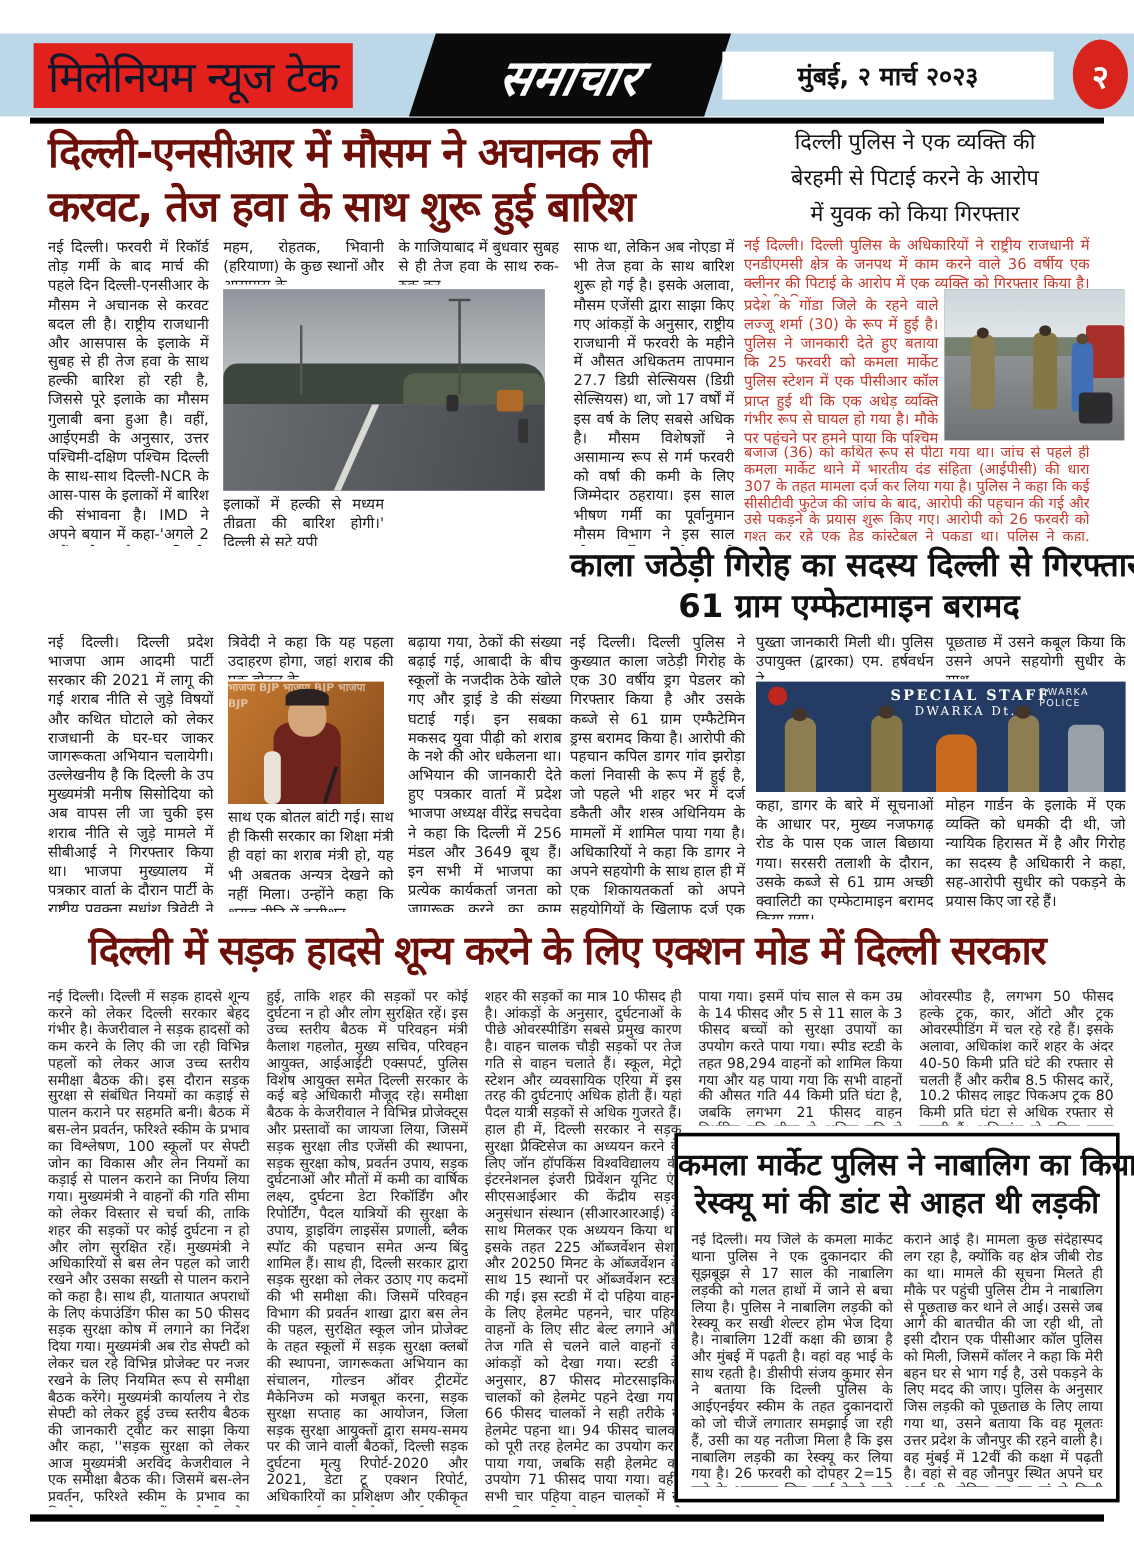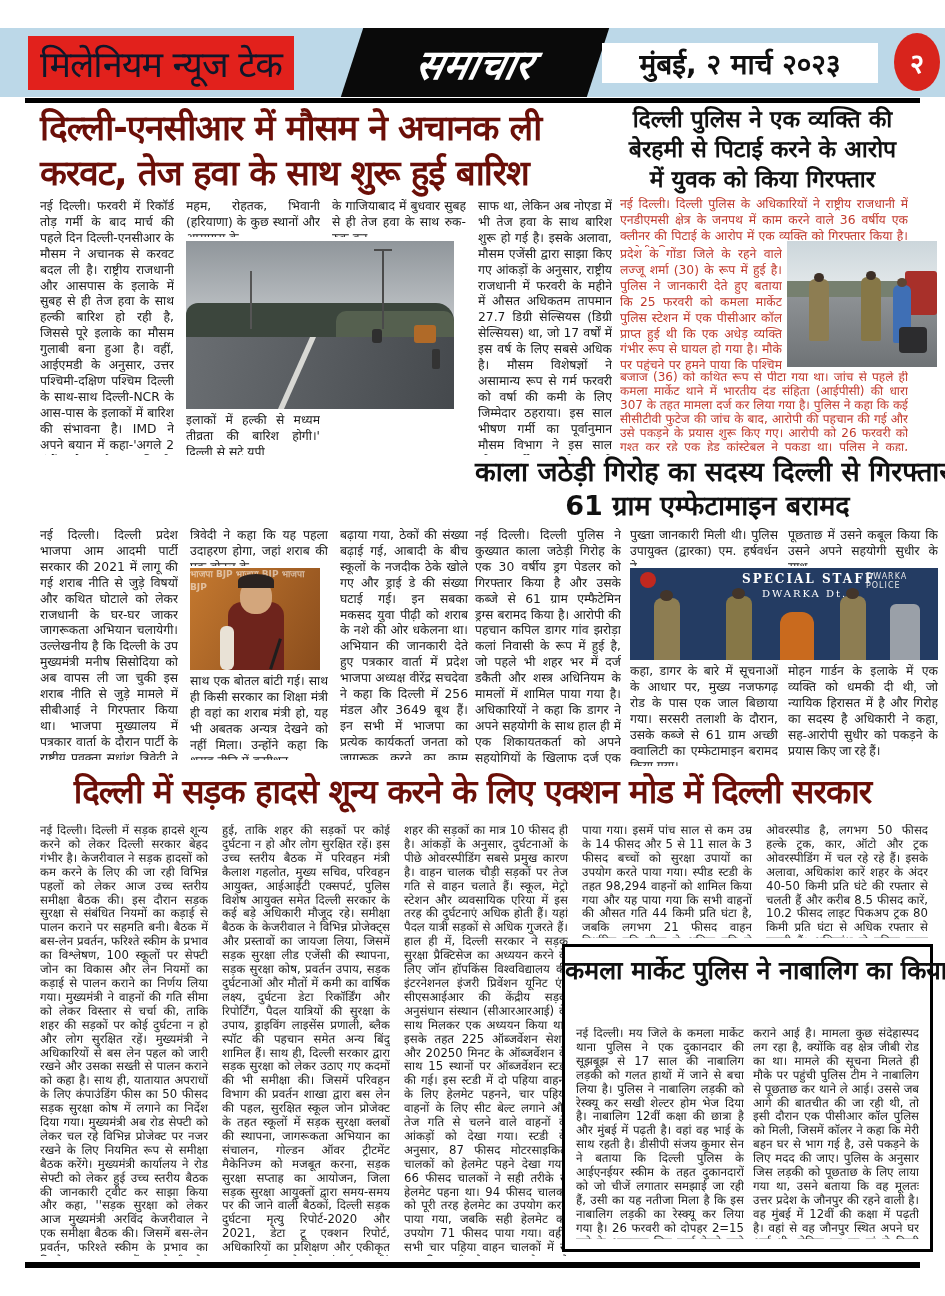--- a/index.html
+++ b/index.html
@@ -7,21 +7,21 @@
          font-family:"DejaVu Sans",sans-serif;color:#1c1c1c;overflow:hidden;}
   
   #band{position:absolute;left:0;top:28px;width:945px;height:69px;background:#bcd8e8;}
   #brandbox{position:absolute;left:28px;top:36px;width:266px;height:54px;background:#e2211c;
             display:flex;align-items:center;justify-content:center;}
   #brandbox span{color:#0f172a;font-weight:normal;font-size:36px;letter-spacing:-1px;}
   #mast{position:absolute;left:352px;top:28px;width:246px;height:69px;background:#0a0a0a;
         transform:skewX(-18deg);display:flex;align-items:center;justify-content:center;}
   #mast span{transform:skewX(6deg);color:#fff;font-weight:bold;font-style:italic;font-size:41px;}
   #datebox{position:absolute;left:602px;top:43px;width:276px;height:40px;background:#fff;
-           display:flex;align-items:center;justify-content:center;font-weight:bold;font-size:28px;color:#101010;text-align:right;}
+           display:flex;align-items:center;justify-content:center;font-weight:bold;font-size:21px;color:#101010;text-align:right;}
   #pagenum{position:absolute;left:894px;top:33px;width:46px;height:58px;background:#d8241c;border-radius:50%;
            display:flex;align-items:center;justify-content:center;color:#fff;font-weight:bold;font-size:27px;}
   .rule{position:absolute;background:#000;}
   
   .hl{position:absolute;font-weight:bold;color:#111;}
   .hl div{white-space:nowrap;}
   .center{text-align:center;}
   
   .col{position:absolute;font-size:12.3px;line-height:15.9px;text-align:justify;overflow:hidden;color:#1b1b1b;}
   .colsm{font-size:11.7px;line-height:13.9px;}
@@ -68,21 +68,21 @@
     <div class="ph" style="left:0;top:96px;width:268px;height:72px;background:linear-gradient(100deg,#6a6e72,#45494d);"></div>
     <div class="ph" style="left:108px;top:96px;width:6px;height:72px;background:#d8d8d4;transform:skewX(-24deg);"></div>
     <div class="ph" style="left:196px;top:8px;width:2px;height:80px;background:#4a4a4a;"></div>
     <div class="ph" style="left:188px;top:8px;width:18px;height:2px;background:#4a4a4a;"></div>
     <div class="ph" style="left:64px;top:30px;width:2px;height:58px;background:#555;"></div>
     <div class="ph" style="left:228px;top:84px;width:22px;height:18px;background:#b06a28;border-radius:3px;"></div>
     <div class="ph" style="left:186px;top:88px;width:10px;height:14px;background:#2f2f2f;border-radius:3px;"></div>
     <div class="ph" style="left:246px;top:108px;width:8px;height:20px;background:#333;border-radius:2px;"></div>
   </div>
 
-  <div class="hl center" style="left:615px;top:104px;width:295px;font-size:23px;line-height:30px;font-weight:bold;">
+  <div class="hl center" style="left:615px;top:104px;width:295px;font-size:18px;line-height:30px;font-weight:normal;">
     <div>दिल्ली पुलिस ने एक व्यक्ति की</div>
     <div>बेरहमी से पिटाई करने के आरोप</div>
     <div>में युवक को किया गिरफ्तार</div>
   </div>
   <div class="col red" style="left:620px;top:197px;width:288px;height:50px;">नई दिल्ली। दिल्ली पुलिस के अधिकारियों ने राष्ट्रीय राजधानी में एनडीएमसी क्षेत्र के जनपथ में काम करने वाले 36 वर्षीय एक क्लीनर की पिटाई के आरोप में एक व्यक्ति को गिरफ्तार किया है।आरोपी की पहचान उत्तर</div>
   <div class="col red" style="left:620px;top:247px;width:162px;height:124px;">प्रदेश के गोंडा जिले के रहने वाले लज्जू शर्मा (30) के रूप में हुई है।पुलिस ने जानकारी देते हुए बताया कि 25 फरवरी को कमला मार्केट पुलिस स्टेशन में एक पीसीआर कॉल प्राप्त हुई थी कि एक अधेड़ व्यक्ति गंभीर रूप से घायल हो गया है। मौके पर पहुंचने पर हमने पाया कि पश्चिम बंगाल के जलपाईगुड़ी निवासी परवेश</div>
   <div class="col red" style="left:620px;top:371px;width:288px;height:80px;font-size:12px;line-height:13.9px;">बजाज (36) को कथित रूप से पीटा गया था। जांच से पहले ही कमला मार्केट थाने में भारतीय दंड संहिता (आईपीसी) की धारा 307 के तहत मामला दर्ज कर लिया गया है। पुलिस ने कहा कि कई सीसीटीवी फुटेज की जांच के बाद, आरोपी की पहचान की गई और उसे पकड़ने के प्रयास शुरू किए गए। आरोपी को 26 फरवरी को गश्त कर रहे एक हेड कांस्टेबल ने पकड़ा था। पुलिस ने कहा, लगातार पूछताछ करने पर उसने अपना अपराध कबूल कर लिया और खुलासा किया कि परवेश बजाज उसे गाली दे रहा था।</div>
 
   <div class="photo" style="left:787px;top:241px;width:150px;height:126px;">
     <div class="ph" style="left:0;top:0;width:150px;height:46px;background:linear-gradient(#ccd6db,#e3e8ea);"></div>
@@ -142,20 +142,21 @@
   </div>
   <div class="col colsm" style="left:40px;top:824px;width:168px;height:432px;">नई दिल्ली। दिल्ली में सड़क हादसे शून्य करने को लेकर दिल्ली सरकार बेहद गंभीर है। केजरीवाल ने सड़क हादसों को कम करने के लिए की जा रही विभिन्न पहलों को लेकर आज उच्च स्तरीय समीक्षा बैठक की। इस दौरान सड़क सुरक्षा से संबंधित नियमों का कड़ाई से पालन कराने पर सहमति बनी। बैठक में बस-लेन प्रवर्तन, फरिश्ते स्कीम के प्रभाव का विश्लेषण, 100 स्कूलों पर सेफ्टी जोन का विकास और लेन नियमों का कड़ाई से पालन कराने का निर्णय लिया गया। मुख्यमंत्री ने वाहनों की गति सीमा को लेकर विस्तार से चर्चा की, ताकि शहर की सड़कों पर कोई दुर्घटना न हो और लोग सुरक्षित रहें। मुख्यमंत्री ने अधिकारियों से बस लेन पहल को जारी रखने और उसका सख्ती से पालन कराने को कहा है। साथ ही, यातायात अपराधों के लिए कंपाउंडिंग फीस का 50 फीसद सड़क सुरक्षा कोष में लगाने का निर्देश दिया गया। मुख्यमंत्री अब रोड सेफ्टी को लेकर चल रहे विभिन्न प्रोजेक्ट पर नजर रखने के लिए नियमित रूप से समीक्षा बैठक करेंगे। मुख्यमंत्री कार्यालय ने रोड सेफ्टी को लेकर हुई उच्च स्तरीय बैठक की जानकारी ट्वीट कर साझा किया और कहा, ''सड़क सुरक्षा को लेकर आज मुख्यमंत्री अरविंद केजरीवाल ने एक समीक्षा बैठक की। जिसमें बस-लेन प्रवर्तन, फरिश्ते स्कीम के प्रभाव का विश्लेषण, 100 स्कूलों पर सेफ्टी जोन का विकास और जीरो टॉलरेंस लेन पर महत्वपूर्ण चर्चा और फैसले लिए गए। वाहनों की गति सीमा को लेकर भी विस्तार से चर्चा</div>
   <div class="col colsm" style="left:222px;top:824px;width:168px;height:432px;">हुई, ताकि शहर की सड़कों पर कोई दुर्घटना न हो और लोग सुरक्षित रहें। इस उच्च स्तरीय बैठक में परिवहन मंत्री कैलाश गहलोत, मुख्य सचिव, परिवहन आयुक्त, आईआईटी एक्सपर्ट, पुलिस विशेष आयुक्त समेत दिल्ली सरकार के कई बड़े अधिकारी मौजूद रहे। समीक्षा बैठक के केजरीवाल ने विभिन्न प्रोजेक्ट्स और प्रस्तावों का जायजा लिया, जिसमें सड़क सुरक्षा लीड एजेंसी की स्थापना, सड़क सुरक्षा कोष, प्रवर्तन उपाय, सड़क दुर्घटनाओं और मौतों में कमी का वार्षिक लक्ष्य, दुर्घटना डेटा रिकॉर्डिंग और रिपोर्टिंग, पैदल यात्रियों की सुरक्षा के उपाय, ड्राइविंग लाइसेंस प्रणाली, ब्लैक स्पॉट की पहचान समेत अन्य बिंदु शामिल हैं। साथ ही, दिल्ली सरकार द्वारा सड़क सुरक्षा को लेकर उठाए गए कदमों की भी समीक्षा की। जिसमें परिवहन विभाग की प्रवर्तन शाखा द्वारा बस लेन की पहल, सुरक्षित स्कूल जोन प्रोजेक्ट के तहत स्कूलों में सड़क सुरक्षा क्लबों की स्थापना, जागरूकता अभियान का संचालन, गोल्डन ऑवर ट्रीटमेंट मैकेनिज्म को मजबूत करना, सड़क सुरक्षा सप्ताह का आयोजन, जिला सड़क सुरक्षा आयुक्तों द्वारा समय-समय पर की जाने वाली बैठकों, दिल्ली सड़क दुर्घटना मृत्यु रिपोर्ट-2020 और 2021, डेटा टू एक्शन रिपोर्ट, अधिकारियों का प्रशिक्षण और एकीकृत सड़क दुर्घटना डेटाबेस (आईआरएडी) शामिल है। इस दौरान अधिकारियों ने एक प्रजेंटेशन के जरिए सीएम को अवगत कराया कि राष्ट्रीय और राज्य की सड़कों पर 47 फीसद दुर्घटनाएं होती हैं, जबकि यह सड़क नेटवर्क</div>
   <div class="col colsm" style="left:404px;top:824px;width:164px;height:432px;">शहर की सड़कों का मात्र 10 फीसद ही है। आंकड़ों के अनुसार, दुर्घटनाओं के पीछे ओवरस्पीडिंग सबसे प्रमुख कारण है। वाहन चालक चौड़ी सड़कों पर तेज गति से वाहन चलाते हैं। स्कूल, मेट्रो स्टेशन और व्यवसायिक एरिया में इस तरह की दुर्घटनाएं अधिक होती हैं। यहां पैदल यात्री सड़कों से अधिक गुजरते हैं। हाल ही में, दिल्ली सरकार ने सड़क सुरक्षा प्रैक्टिसेज का अध्ययन करने के लिए जॉन हॉपकिंस विश्वविद्यालय की इंटरनेशनल इंजरी प्रिवेंशन यूनिट एंड सीएसआईआर की केंद्रीय सड़क अनुसंधान संस्थान (सीआरआरआई) के साथ मिलकर एक अध्ययन किया था। इसके तहत 225 ऑब्जर्वेशन सेशन और 20250 मिनट के ऑब्जर्वेशन के साथ 15 स्थानों पर ऑब्जर्वेशन स्टडी की गई। इस स्टडी में दो पहिया वाहनों के लिए हेलमेट पहनने, चार पहिया वाहनों के लिए सीट बेल्ट लगाने और तेज गति से चलने वाले वाहनों के आंकड़ों को देखा गया। स्टडी के अनुसार, 87 फीसद मोटरसाइकिल चालकों को हेलमेट पहने देखा गया, 66 फीसद चालकों ने सही तरीके से हेलमेट पहना था। 94 फीसद चालकों को पूरी तरह हेलमेट का उपयोग करते पाया गया, जबकि सही हेलमेट का उपयोग 71 फीसद पाया गया। वहीं, सभी चार पहिया वाहन चालकों में से 65 फीसद सीट-बेल्ट का उपयोग करते पाए गए। 85 फीसद चालक सीट-बेल्ट पहन कर वाहन चलाते हैं। पीछे की सीट वाले यात्री (1 फीसद) से आगे की सीट वाले यात्रियों में सीट-बेल्ट पहनने का अनुपात (74 फीसद) अधिक</div>
   <div class="col colsm" style="left:582px;top:824px;width:170px;height:114px;">पाया गया। इसमें पांच साल से कम उम्र के 14 फीसद और 5 से 11 साल के 3 फीसद बच्चों को सुरक्षा उपायों का उपयोग करते पाया गया। स्पीड स्टडी के तहत 98,294 वाहनों को शामिल किया गया और यह पाया गया कि सभी वाहनों की औसत गति 44 किमी प्रति घंटा है, जबकि लगभग 21 फीसद वाहन निर्धारित गति सीमा से अधिक गति से चल रहे हैं। वहीं, हर दूसरी मोटरसाइकिल</div>
   <div class="col colsm" style="left:766px;top:824px;width:162px;height:114px;">ओवरस्पीड है, लगभग 50 फीसद हल्के ट्रक, कार, ऑटो और ट्रक ओवरस्पीडिंग में चल रहे रहे हैं। इसके अलावा, अधिकांश कारें शहर के अंदर 40-50 किमी प्रति घंटे की रफ्तार से चलती हैं और करीब 8.5 फीसद कारें, 10.2 फीसद लाइट पिकअप ट्रक 80 किमी प्रति घंटा से अधिक रफ्तार से चलती हैं। अधिकांश दो पहिया वाहन शहर के अंदर 40-60 किमी प्रति घंटे की रफ्तार से चलते पाए गए।</div>
 
   <div class="boxart" style="left:562px;top:944px;width:365px;height:302px;">
     <div class="hl center" style="left:0;top:8px;width:365px;font-size:25px;line-height:32px;">
       <div>कमला मार्केट पुलिस ने नाबालिग का किया</div>
+      <div>रेस्क्यू मां की डांट से आहत थी लड़की</div>
     </div>
     <div class="col colsm" style="left:11px;top:80px;width:168px;height:212px;">नई दिल्ली। मय जिले के कमला मार्केट थाना पुलिस ने एक दुकानदार की सूझबूझ से 17 साल की नाबालिग लड़की को गलत हाथों में जाने से बचा लिया है। पुलिस ने नाबालिग लड़की को रेस्क्यू कर सखी शेल्टर होम भेज दिया है। नाबालिग 12वीं कक्षा की छात्रा है और मुंबई में पढ़ती है। वहां वह भाई के साथ रहती है। डीसीपी संजय कुमार सेन ने बताया कि दिल्ली पुलिस के आईएनईयर स्कीम के तहत दुकानदारों को जो चीजें लगातार समझाई जा रही हैं, उसी का यह नतीजा मिला है कि इस नाबालिग लड़की का रेस्क्यू कर लिया गया है। 26 फरवरी को दोपहर 2=15 बजे के आसपास सिम कार्ड बेचने वाले एक दुकानदार ने कमला मार्केट पुलिस को सूचना दी कि एक लड़की मोबाइल रिचार्ज</div>
     <div class="col colsm" style="left:188px;top:80px;width:166px;height:212px;">कराने आई है। मामला कुछ संदेहास्पद लग रहा है, क्योंकि वह क्षेत्र जीबी रोड का था। मामले की सूचना मिलते ही मौके पर पहुंची पुलिस टीम ने नाबालिग से पूछताछ कर थाने ले आई। उससे जब आगे की बातचीत की जा रही थी, तो इसी दौरान एक पीसीआर कॉल पुलिस को मिली, जिसमें कॉलर ने कहा कि मेरी बहन घर से भाग गई है, उसे पकड़ने के लिए मदद की जाए। पुलिस के अनुसार जिस लड़की को पूछताछ के लिए लाया गया था, उसने बताया कि वह मूलतः उत्तर प्रदेश के जौनपुर की रहने वाली है। वह मुंबई में 12वीं की कक्षा में पढ़ती है। वहां से वह जौनपुर स्थित अपने घर आई थी, लेकिन घर पर मां से किसी बात को लेकर बहस हो गई।</div>
   </div>
 
   <div class="rule" style="left:25px;top:1262px;width:895px;height:6px;"></div>
 
 </div>
 
 </body></html>

